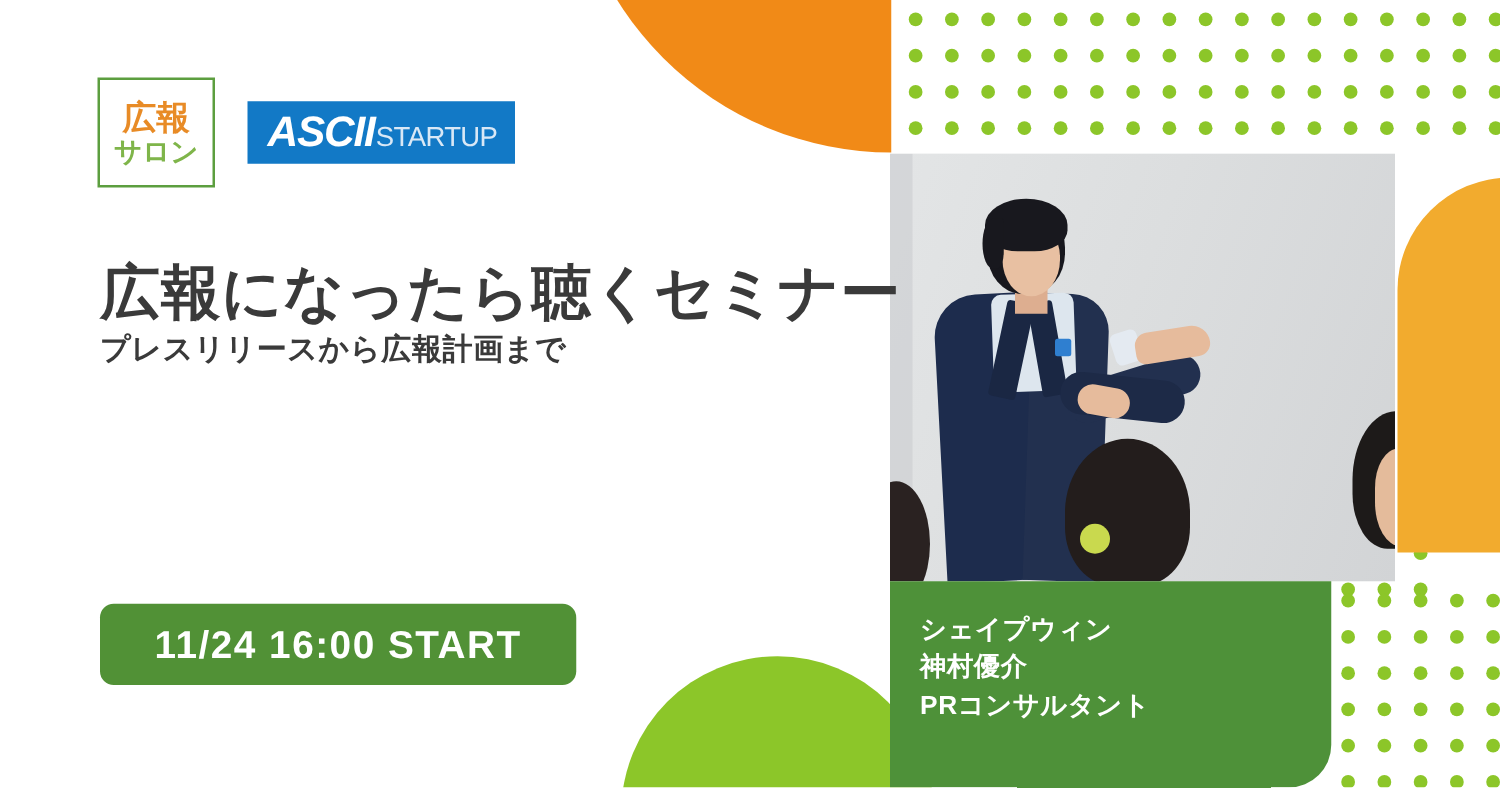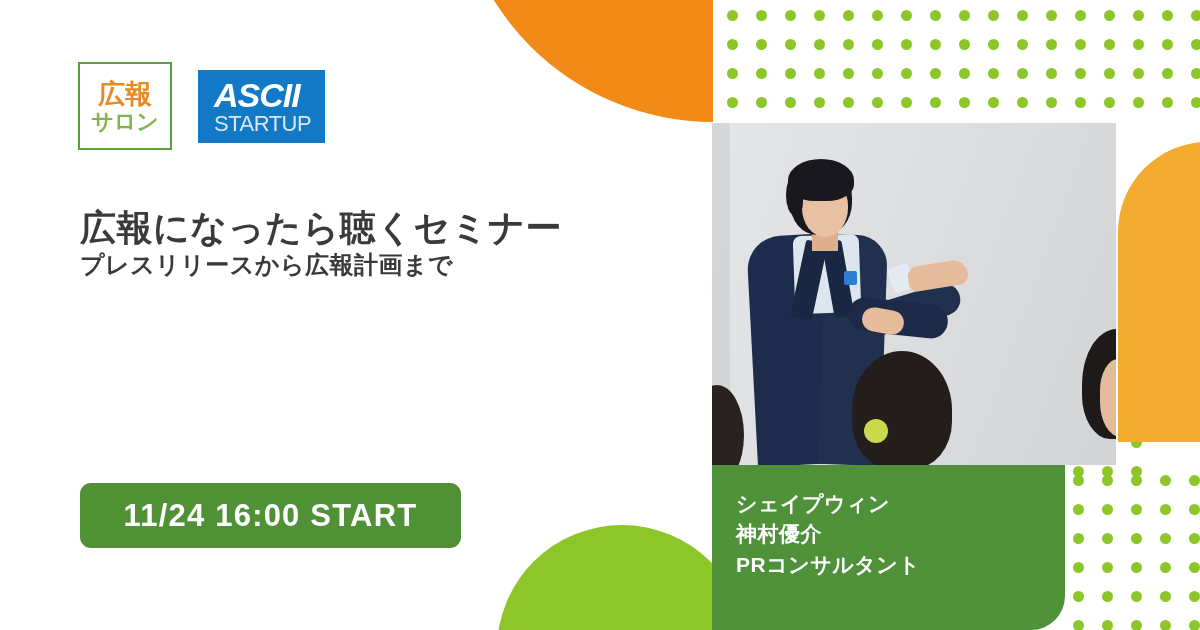--- a/index.html
+++ b/index.html
@@ -81,34 +81,34 @@
   
   .logo-row { position:absolute; left:78px; top:62px; display:flex; align-items:center; gap:26px; }
   .logo-salon {
     width:94px; height:88px; border:2px solid #5C9E3F; background:#fff;
     display:flex; flex-direction:column; align-items:center; justify-content:center;
     padding:4px 0 2px;
   }
   .logo-salon .l1 { color:#E88B26; font-size:27px; font-weight:bold; line-height:1.05; letter-spacing:0px; }
   .logo-salon .l2 { color:#7FB54A; font-size:22px; font-weight:bold; line-height:1.15; letter-spacing:0px; }
   .logo-ascii {
-    background:#1279C6; padding:8px 14px 8px 16px; display:flex; align-items:baseline; gap:1px;flex-direction:column;
+    background:#1279C6; padding:8px 14px 8px 16px; display:flex; align-items:baseline; gap:1px;
   }
   .logo-ascii .a1 {
     color:#ffffff; font-size:34px; font-weight:bold; font-style:italic;
     letter-spacing:-1px; line-height:1;
   }
   .logo-ascii .a2 {
     color:#D9E8F6; font-size:22px; font-weight:normal; line-height:1; letter-spacing:-.5px;
   }
 
   
   .headline { position:absolute; left:80px; top:206px; width:600px; }
   .hl-1 {
-    color:#3A3A3A; font-size:36px; font-weight:bold; letter-spacing:.5px;
+    color:#3A3A3A; font-size:48px; font-weight:bold; letter-spacing:.5px;
     line-height:1.22; white-space:nowrap;
   }
   .hl-2 {
     color:#E98A20; font-size:48px; font-weight:bold; letter-spacing:.5px;
     line-height:1.26; white-space:nowrap;
     -webkit-text-stroke:3px #ffffff; paint-order:stroke fill;
     margin:2px 0 2px -2px;
   }
   .hl-3 {
     color:#3A3A3A; font-size:24px; font-weight:bold; letter-spacing:.5px;

